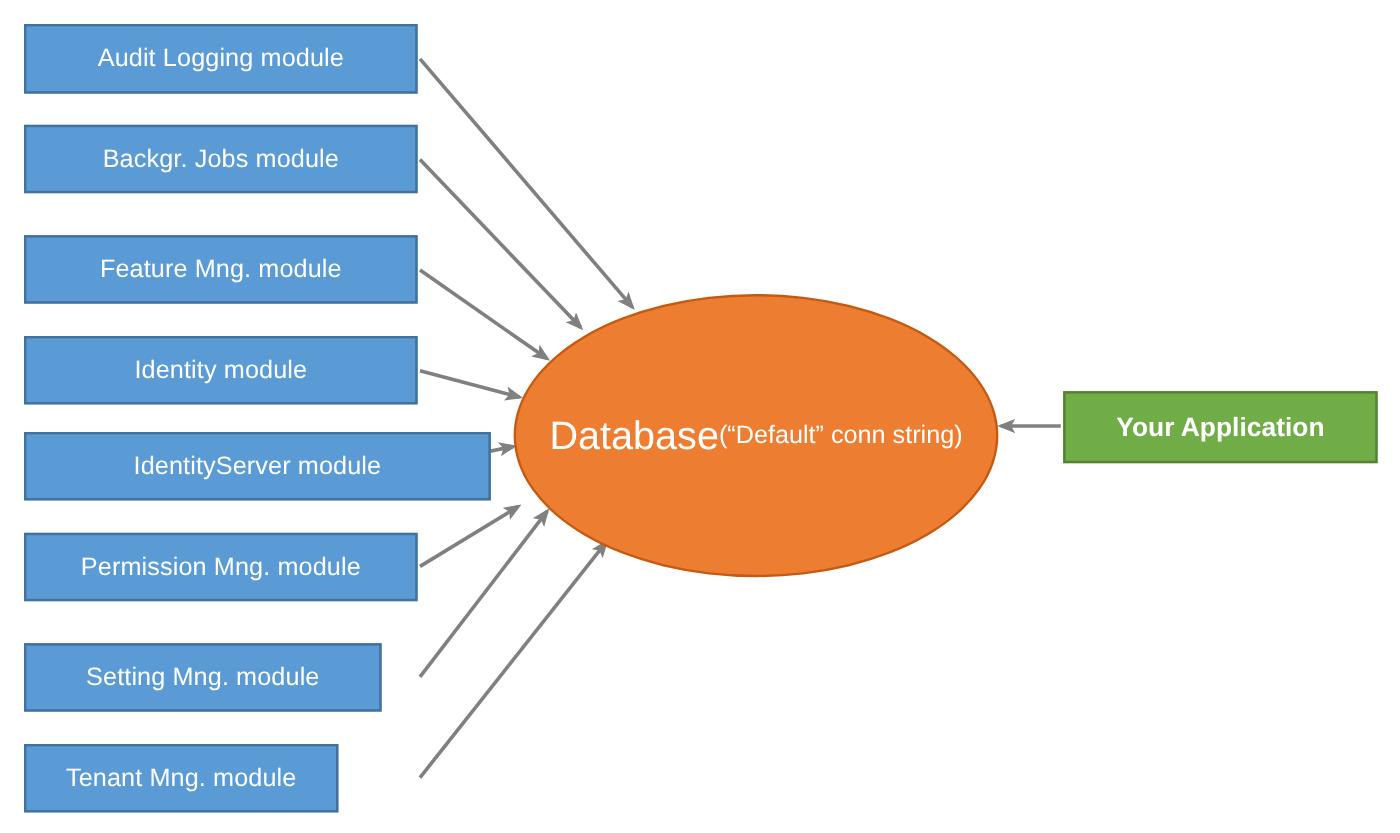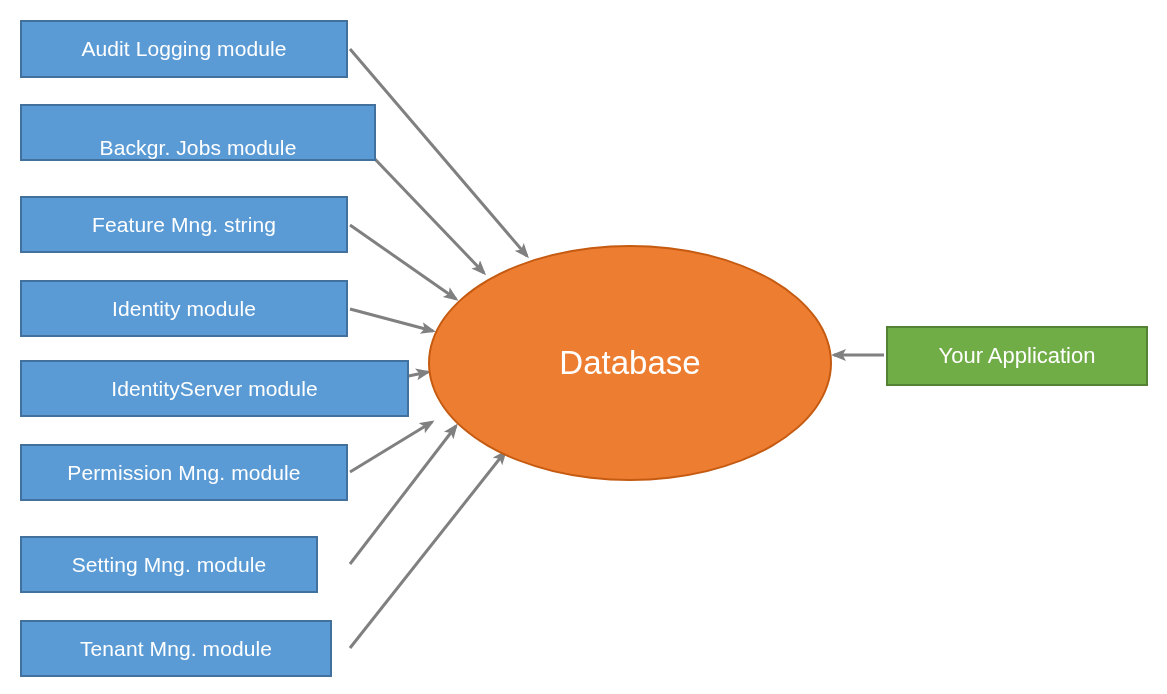--- a/index.html
+++ b/index.html
@@ -58,20 +58,21 @@
     margin-bottom: 1px;
   }
   .db-sub {
     font-size: 21px;
     line-height: 1.1;
   }
   .app-box {
     background: #70AD47;
     border: 2px solid #548235;
     font-size: 22px;
+    font-weight: bold;
   }
 </style>
 </head>
 <body>
 
 <div id="diagram-root">
 
   <svg id="arrow-layer" viewBox="0 0 1167 694" width="1167" height="694" xmlns="http://www.w3.org/2000/svg">
     <defs>
       <marker id="arrowhead" markerWidth="5" markerHeight="5" refX="4.0" refY="2.0" orient="auto" markerUnits="strokeWidth">
@@ -88,44 +89,45 @@
         <line x1="350" y1="564" x2="456" y2="426" stroke="#808080" stroke-width="3" marker-end="url(#arrowhead)"></line>
         <line x1="350" y1="648" x2="505" y2="452" stroke="#808080" stroke-width="3" marker-end="url(#arrowhead)"></line>
         <line x1="884" y1="355" x2="834" y2="355" stroke="#808080" stroke-width="3" marker-end="url(#arrowhead)"></line>
       </g>
   </svg>
 
   <div id="modules-layer">
       <div class="node module-box" style="left: 20px; top: 20px; width: 328px; height: 58px; background: rgb(91, 155, 213); border-color: rgb(65, 113, 156);">
         <span>Audit Logging module</span>
       </div>
-      <div class="node module-box" style="left: 20px; top: 104px; width: 356px; height: 57px; background: rgb(91, 155, 213); border-color: rgb(65, 113, 156); align-items: flex-end;">
+      <div class="node module-box" style="left: 20px; top: 104px; width: 328px; height: 57px; background: rgb(91, 155, 213); border-color: rgb(65, 113, 156);">
         <span>Backgr. Jobs module</span>
       </div>
       <div class="node module-box" style="left: 20px; top: 196px; width: 328px; height: 57px; background: rgb(91, 155, 213); border-color: rgb(65, 113, 156);">
-        <span>Feature Mng. string</span>
+        <span>Feature Mng. module</span>
       </div>
       <div class="node module-box" style="left: 20px; top: 280px; width: 328px; height: 57px; background: rgb(91, 155, 213); border-color: rgb(65, 113, 156);">
         <span>Identity module</span>
       </div>
       <div class="node module-box" style="left: 20px; top: 360px; width: 389px; height: 57px; background: rgb(91, 155, 213); border-color: rgb(65, 113, 156);">
         <span>IdentityServer module</span>
       </div>
       <div class="node module-box" style="left: 20px; top: 444px; width: 328px; height: 57px; background: rgb(91, 155, 213); border-color: rgb(65, 113, 156); text-align: center;">
         <span>Permission Mng. module</span>
       </div>
       <div class="node module-box" style="left: 20px; top: 536px; width: 298px; height: 57px; background: rgb(91, 155, 213); border-color: rgb(65, 113, 156);">
         <span>Setting Mng. module</span>
       </div>
-      <div class="node module-box" style="left: 20px; top: 620px; width: 312px; height: 57px; background: rgb(91, 155, 213); border-color: rgb(65, 113, 156);">
+      <div class="node module-box" style="left: 20px; top: 620px; width: 262px; height: 57px; background: rgb(91, 155, 213); border-color: rgb(65, 113, 156);">
         <span>Tenant Mng. module</span>
       </div>
     </div>
 
   <div class="node db-ellipse" id="db-node" style="left: 428px; top: 245px; width: 404px; height: 236px; background: rgb(237, 125, 49); border-color: rgb(197, 90, 17);">
     <div class="db-title">Database</div>
+    <div class="db-sub">(“Default” conn string)</div>
   </div>
 
   <div class="node app-box" id="app-node" style="left: 886px; top: 326px; width: 262px; height: 60px; background: rgb(112, 173, 71); border-color: rgb(84, 130, 53);">
     <span>Your Application</span>
   </div>
 
 </div>
 
 </body></html>

